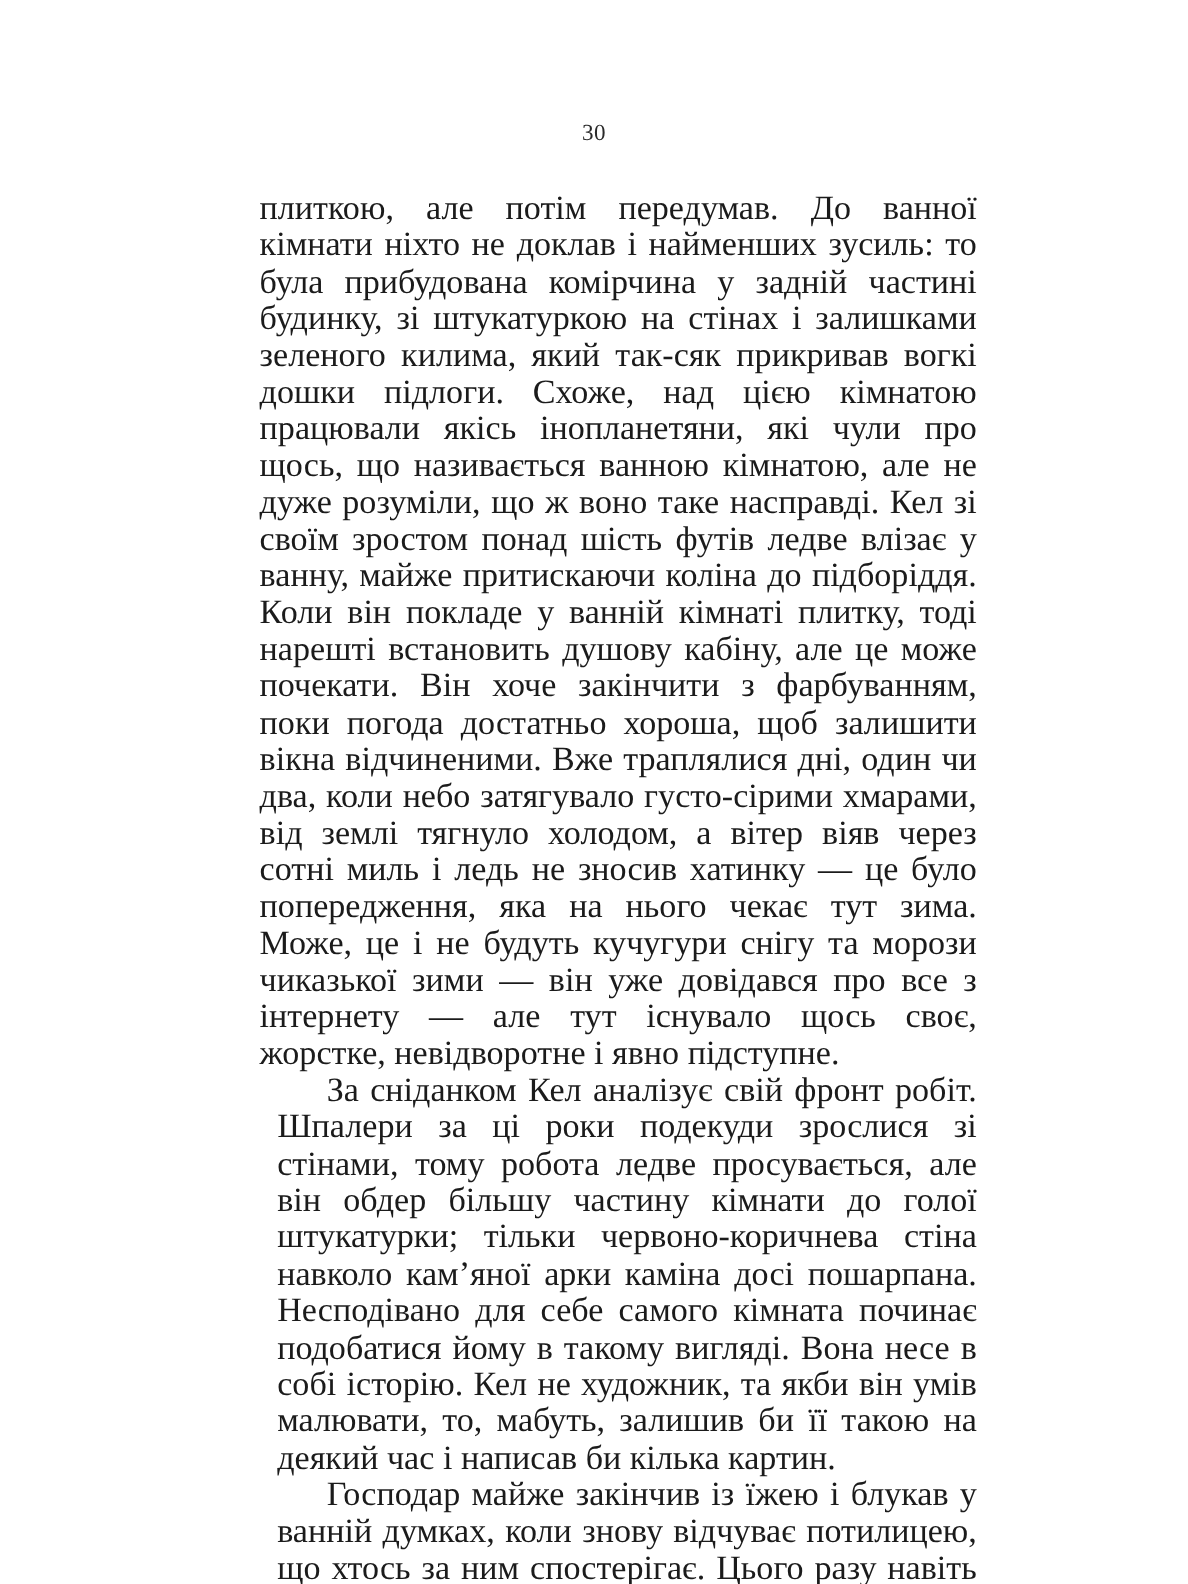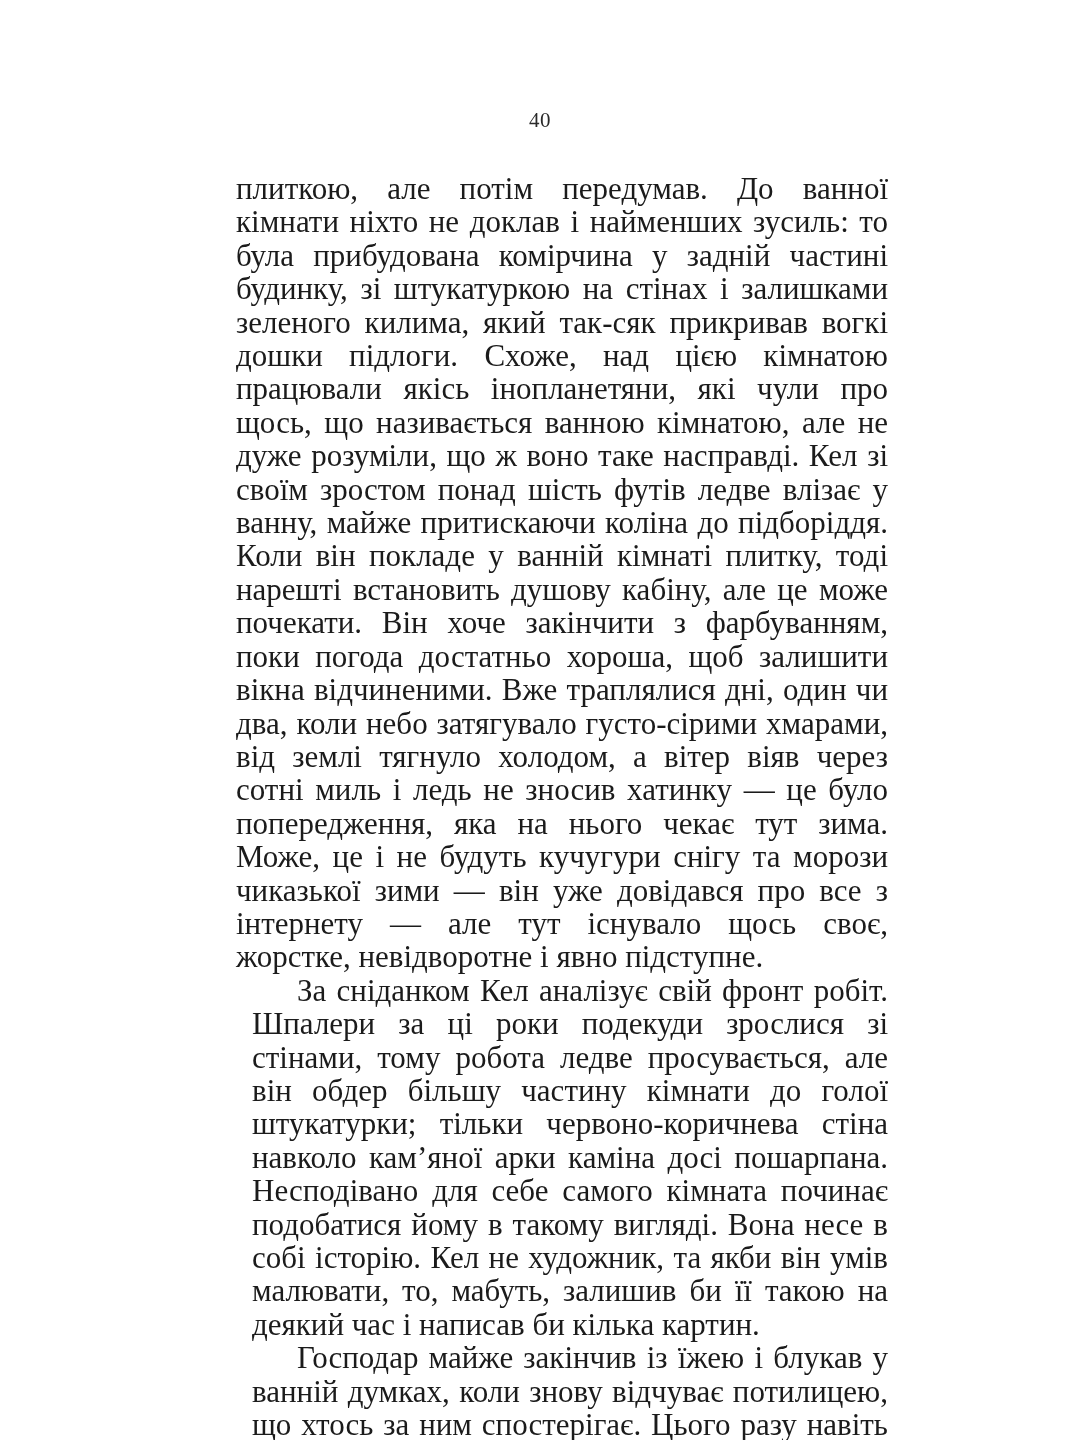--- a/index.html
+++ b/index.html
@@ -68,21 +68,21 @@
   }
   .para.nostretch::after {
     content: none;
   }
 </style>
 </head>
 <body style="background: rgb(255, 255, 255); color: rgb(27, 27, 27);">
 
 <div class="page">
 
-  <div class="folio">40</div>
+  <div class="folio">30</div>
 
   <div class="textblock">
     <p class="para nostretch">плиткою, але потім передумав. До ванної кімнати ніхто не доклав і найменших зусиль: то була прибудована комірчина у задній частині будинку, зі штукатуркою на стінах і залишками зеленого килима, який так-сяк прикривав вогкі дошки підлоги. Схоже, над цією кімнатою працювали якісь інопланетяни, які чули про щось, що називається ванною кімнатою, але не дуже розуміли, що ж воно таке насправді. Кел зі своїм зростом понад шість футів ледве влізає у ванну, майже притискаючи коліна до підборіддя. Коли він покладе у ванній кімнаті плитку, тоді нарешті встановить душову кабіну, але це може почекати. Він хоче закінчити з фарбуванням, поки погода достатньо хороша, щоб залишити вікна відчиненими. Вже траплялися дні, один чи два, коли небо затягувало густо-сірими хмарами, від землі тягнуло холодом, а вітер віяв через сотні миль і ледь не зносив хатинку — це було попередження, яка на нього чекає тут зима. Може, це і не будуть кучугури снігу та морози чиказької зими — він уже довідався про все з інтернету — але тут існувало щось своє, жорстке, невідворотне і явно підступне.</p>
     <p class="para indent nostretch">За сніданком Кел аналізує свій фронт робіт. Шпалери за ці роки подекуди зрослися зі стінами, тому робота ледве просувається, але він обдер більшу частину кімнати до голої штукатурки; тільки червоно-коричнева стіна навколо кам’яної арки каміна досі пошарпана. Несподівано для себе самого кімната починає подобатися йому в такому вигляді. Вона несе в собі історію. Кел не художник, та якби він умів малювати, то, мабуть, залишив би її такою на деякий час і написав би кілька картин.</p>
     <p class="para indent nostretch">Господар майже закінчив із їжею і блукав у ванній думках, коли знову відчуває потилицею, що хтось за ним спостерігає. Цього разу навіть чує звук — тихеньке, несміливе шарудіння, яке майже миттєво обірвалося,</p>
   </div>
 
 </div>
 
 </body></html>

